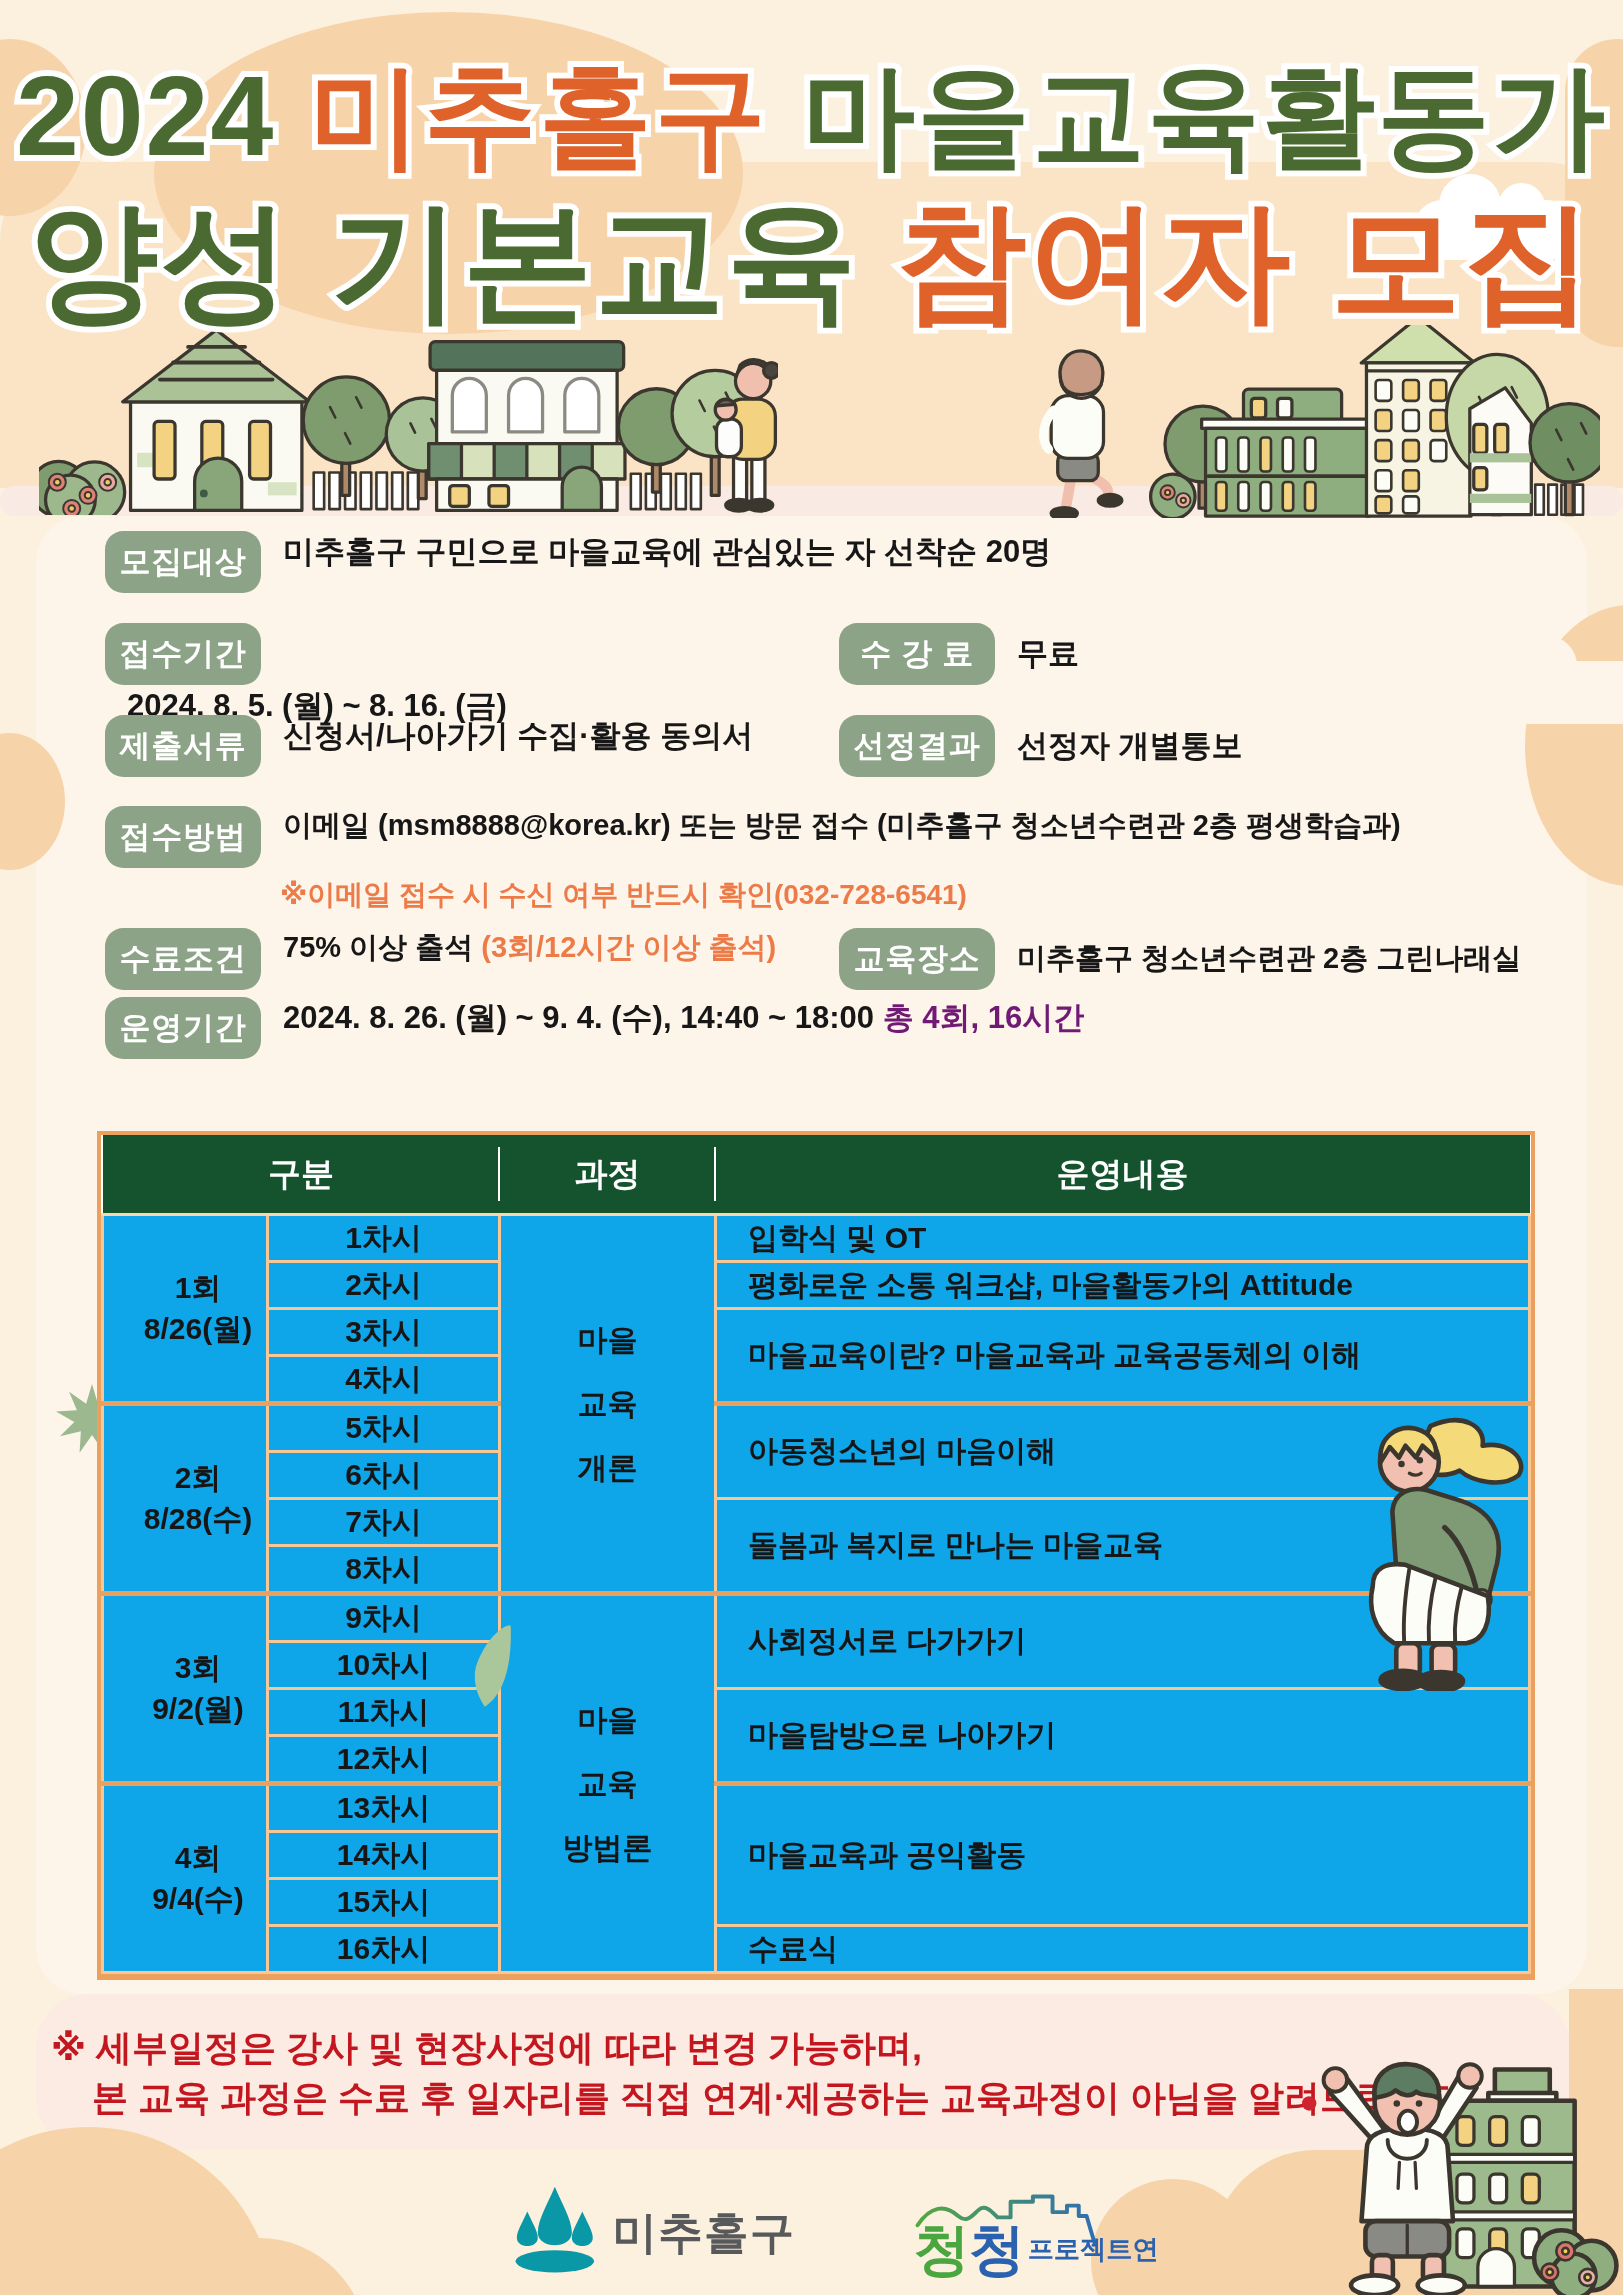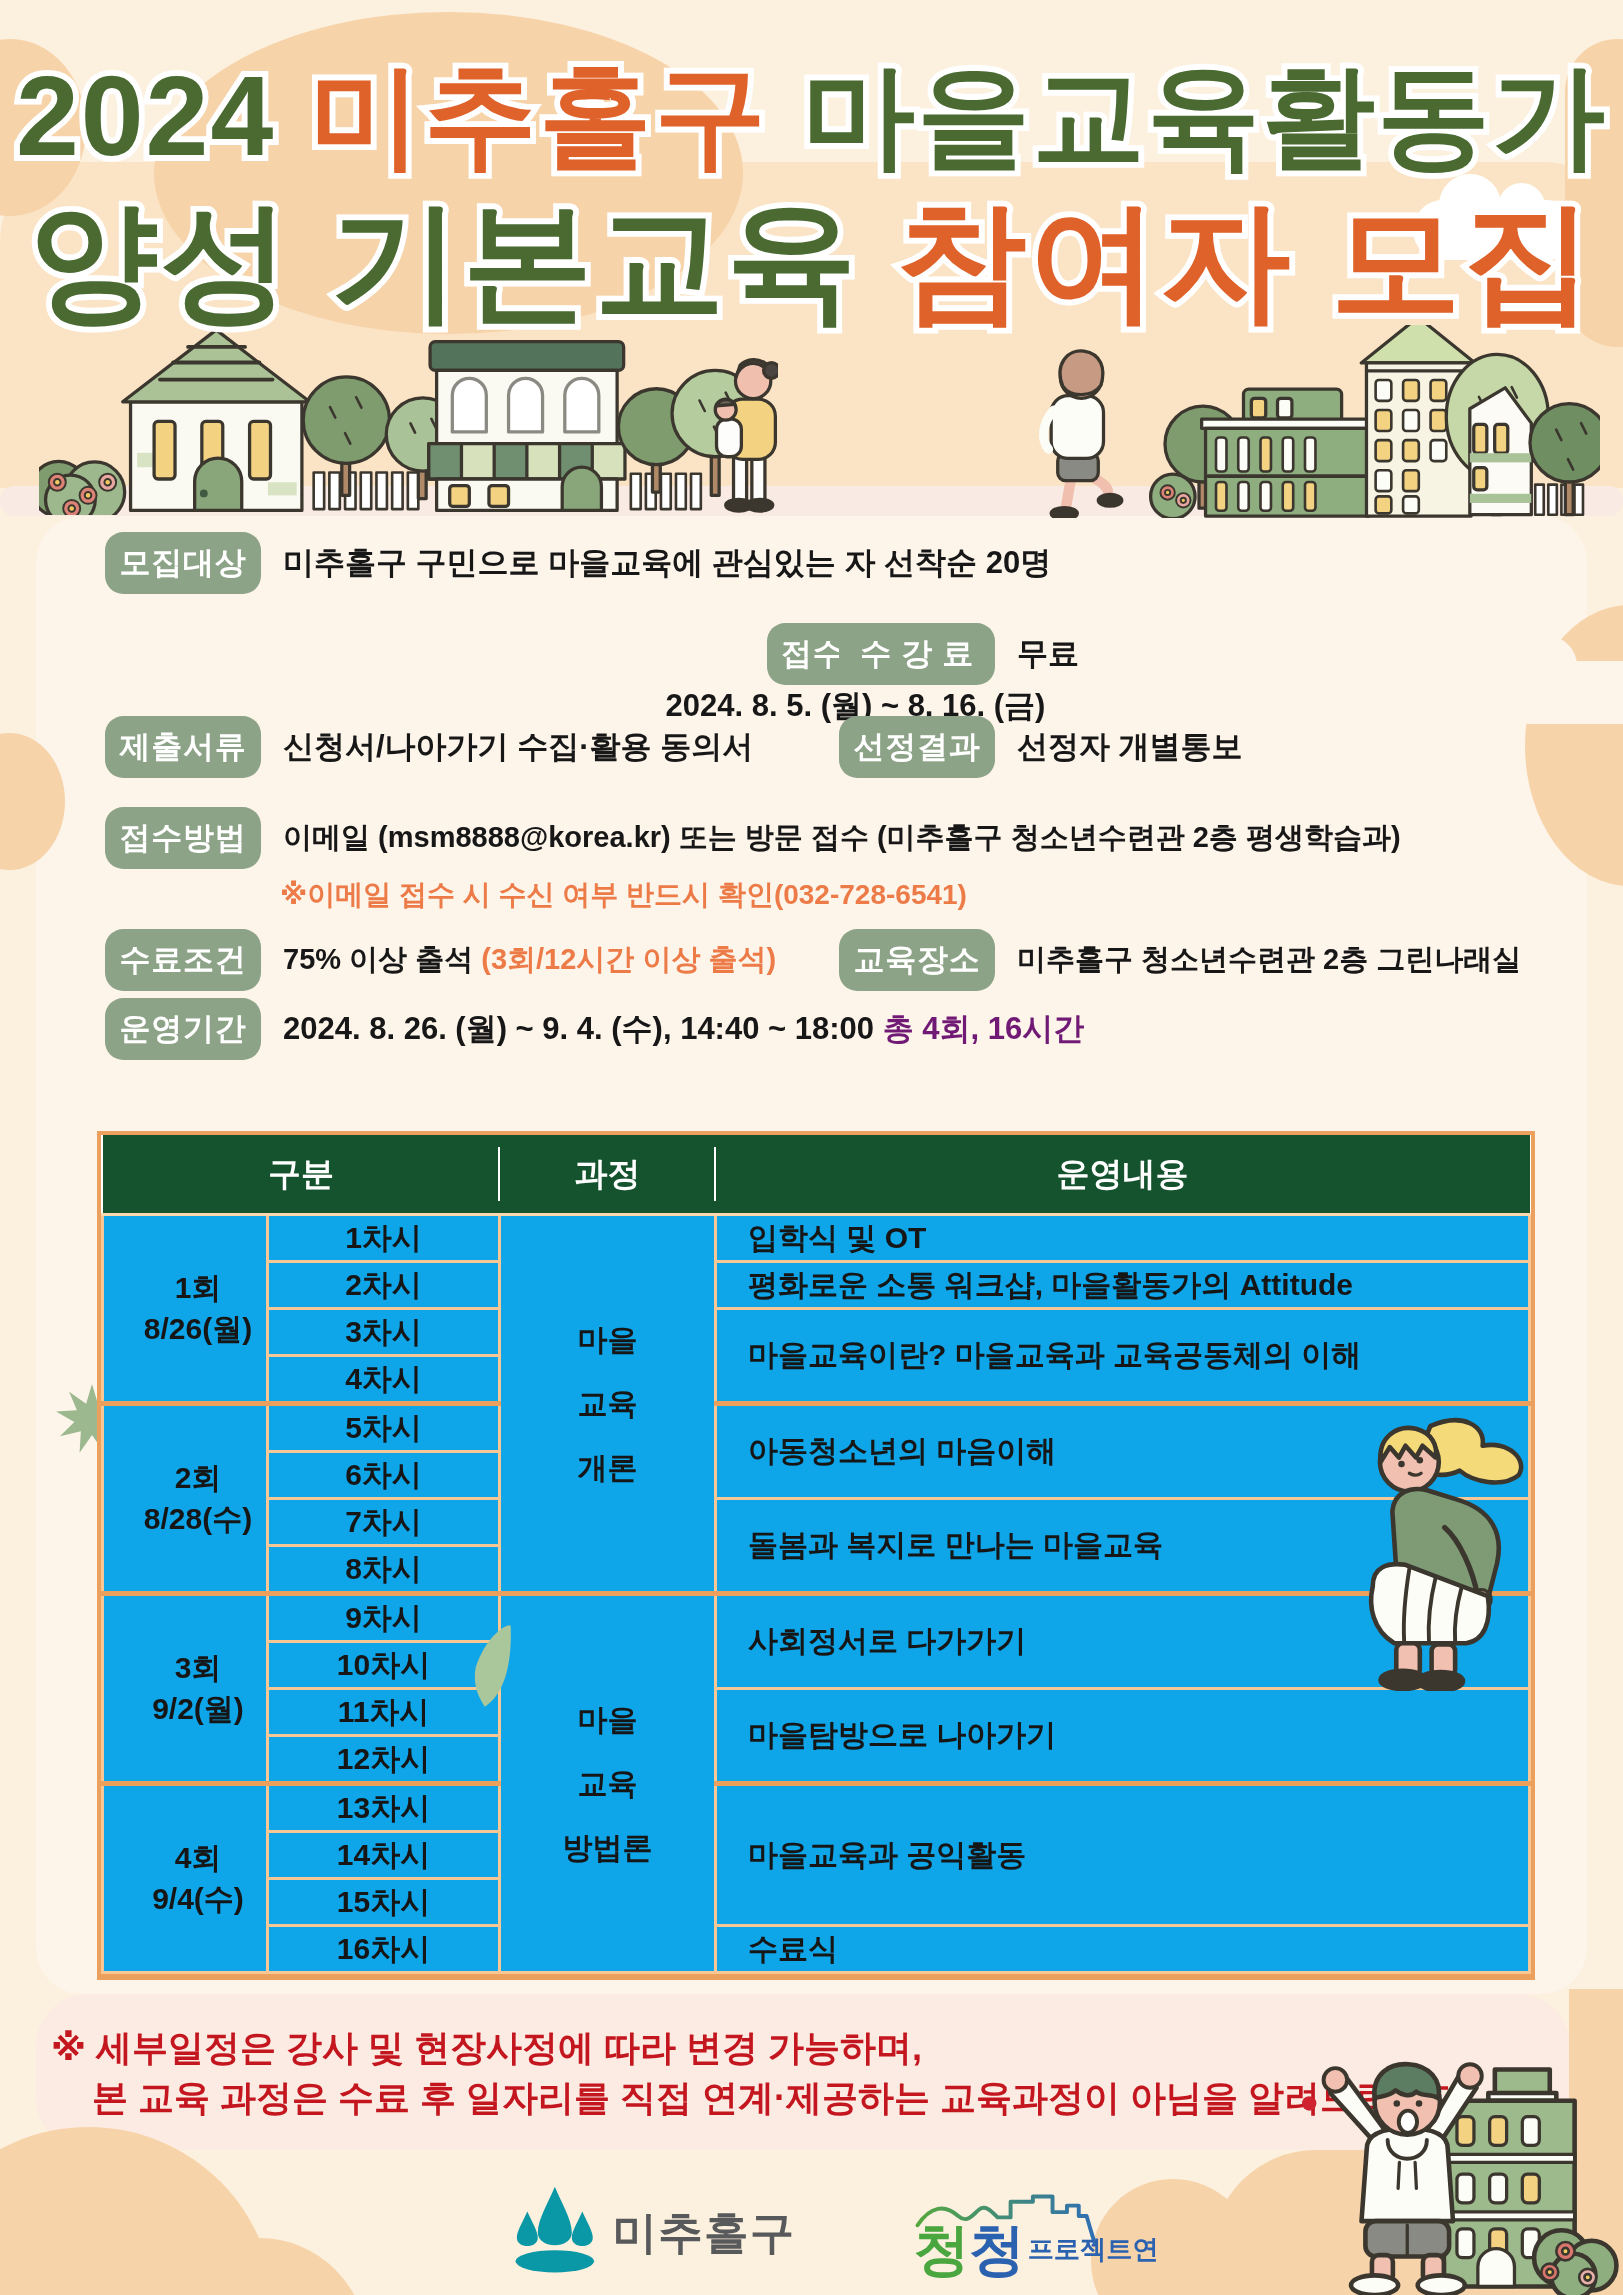--- a/index.html
+++ b/index.html
@@ -32,21 +32,21 @@
 
   
   .title-line{position:absolute;left:0;width:100%;text-align:center;font-weight:900;z-index:5;
     -webkit-text-stroke:11.8px #ffffff;paint-order:stroke fill;letter-spacing:2px;white-space:nowrap;}
   .title-1{top:41px;font-size:113px;}
   .title-2{top:175px;font-size:130px;}
   .c-green{color:#4a6a32;}
   .c-orange{color:#e0622b;}
 
   
-  .info-row{position:absolute;left:105px;right:39px;height:63px;display:flex;align-items:center;z-index:5;}
+  .info-row{position:absolute;left:105px;right:39px;height:63px;display:flex;align-items:flex-start;z-index:5;}
   .pill{flex:0 0 auto;width:156px;height:62px;display:flex;align-items:center;justify-content:center;
     background:#8da387;color:#ffffff;border-radius:18.3px;font-size:31px;font-weight:800;letter-spacing:0.7px;}
   .info-text{margin-left:22px;font-size:31px;font-weight:600;color:#171717;white-space:nowrap;}
   .pair2{position:absolute;left:734px;display:flex;align-items:center;}
   .b{font-weight:800;}
   .o{color:#ed7b48;}
   .g{color:#701a75;}
   .fs-sm{font-size:29px;}
   .note-line{position:absolute;left:280px;top:876px;font-size:28px;font-weight:600;color:#ed7b48;z-index:5;white-space:nowrap;}
 

